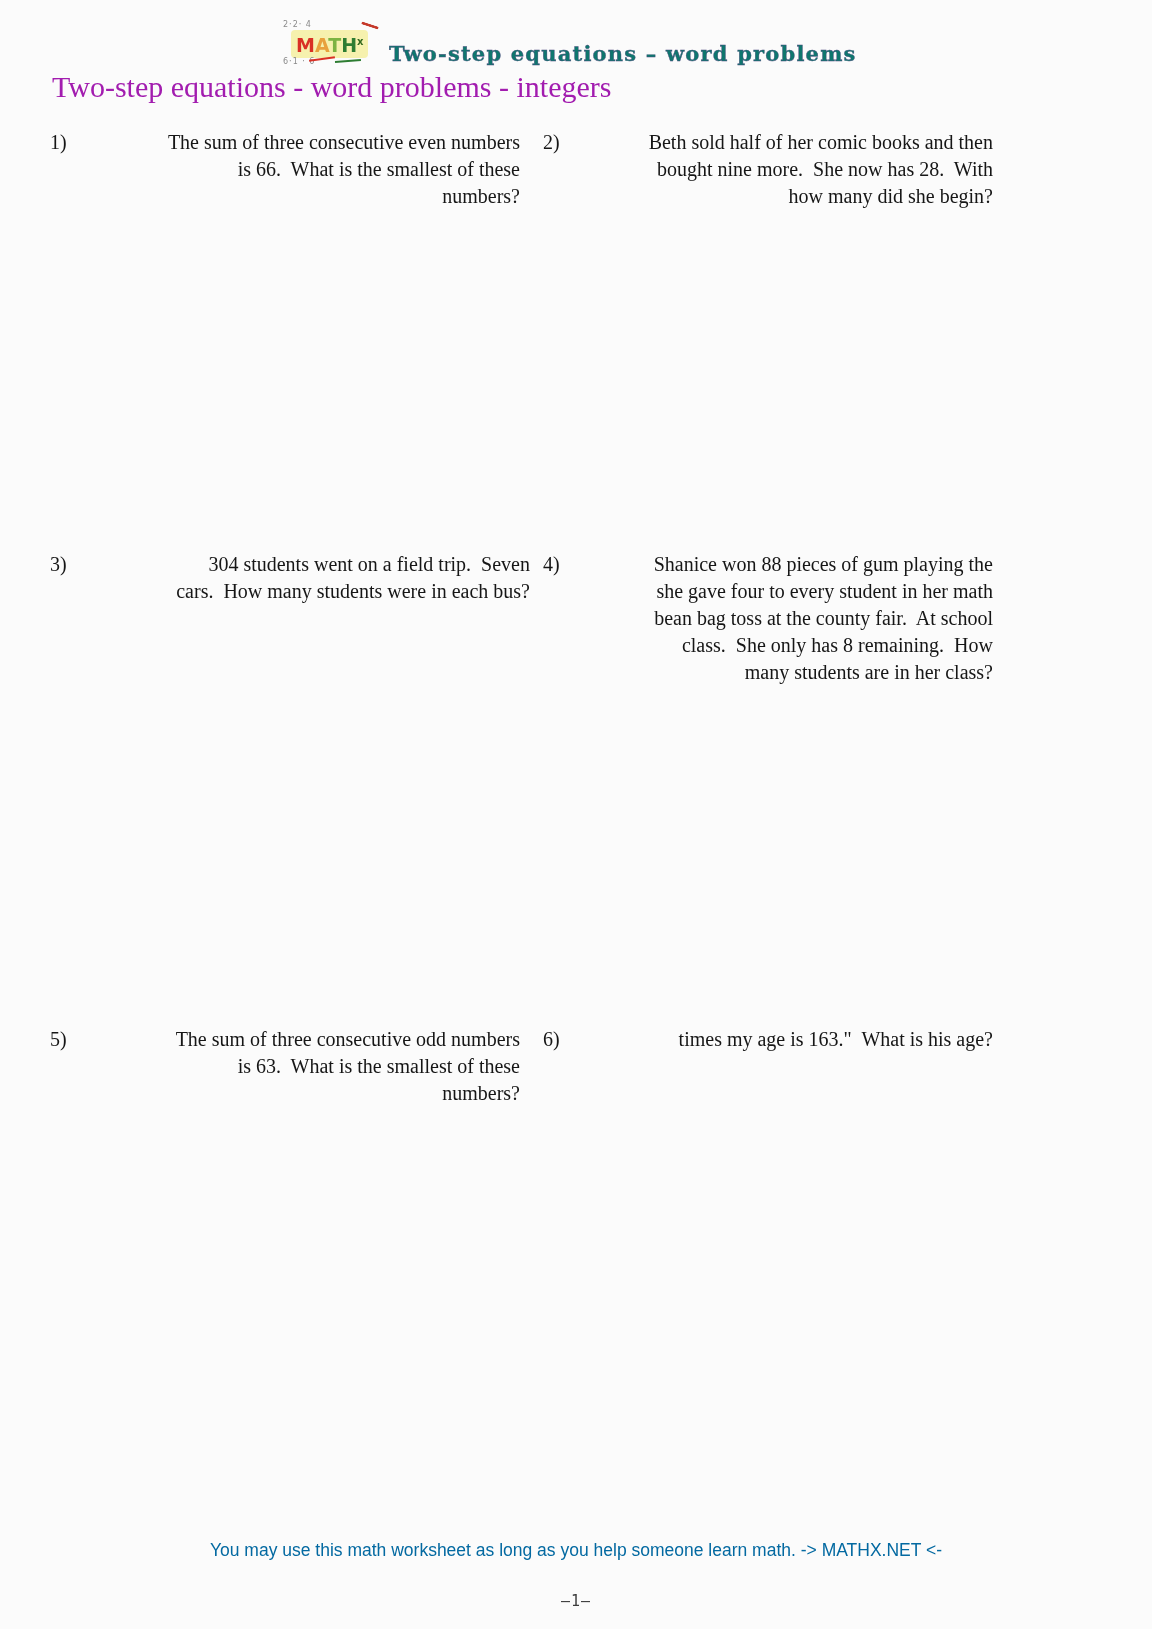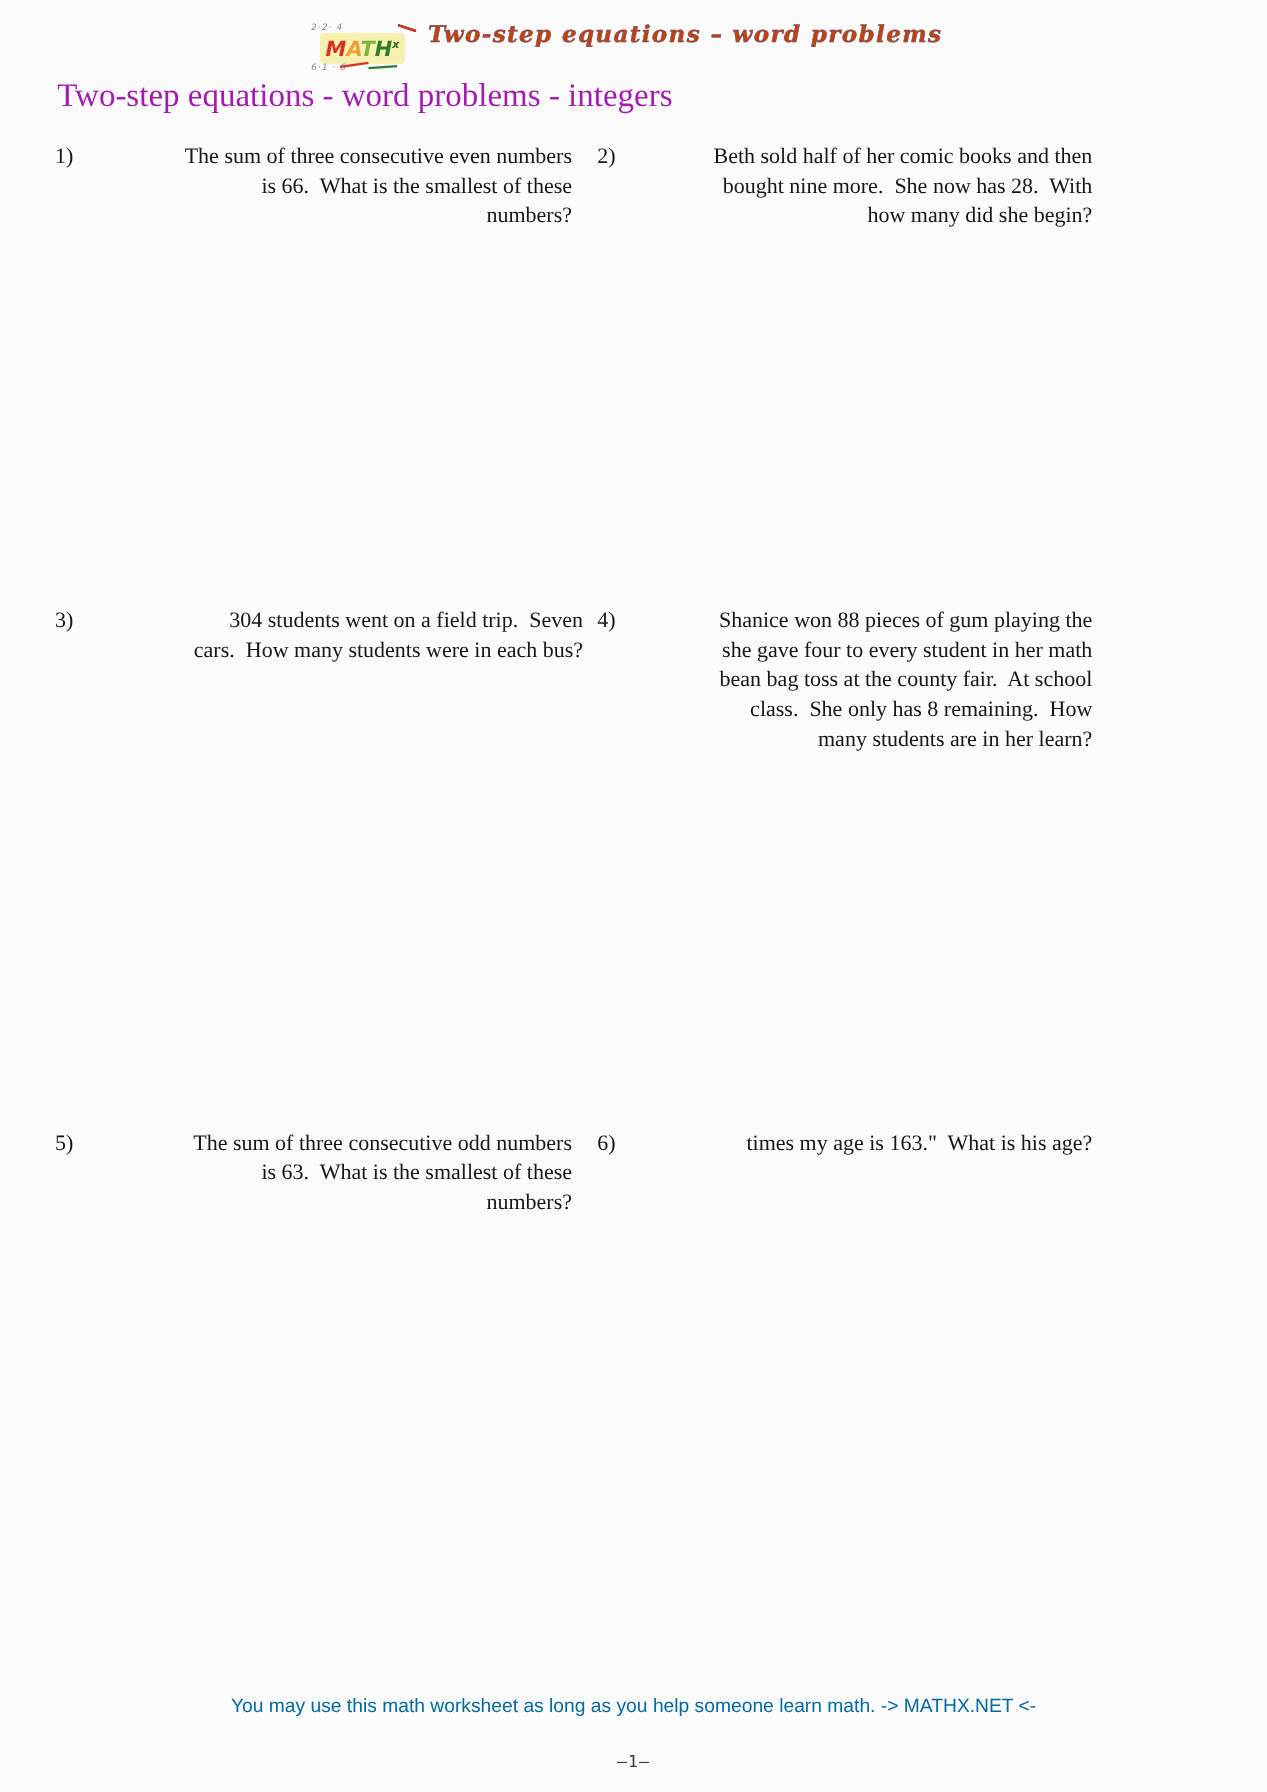--- a/index.html
+++ b/index.html
@@ -17,24 +17,23 @@
     color: #161616;
     overflow: hidden;
   }
 
   
   .header {
     position: absolute;
     left: 283px;
     top: 18px;
     display: flex;
-    align-items: flex-start;
+    align-items: flex-end;
     gap: 14px;
     white-space: nowrap;
-    font-style: italic;
   }
   .logo {
     position: relative;
     width: 92px;
     height: 48px;
   }
   .logo-box {
     position: absolute;
     left: 8px;
     top: 12px;
@@ -80,21 +79,21 @@
     border-bottom: 3px solid #c5392b;
     transform: rotate(18deg);
     border-radius: 2px;
   }
   .header-title {
     margin: 0;
     font-family: "DejaVu Serif", "Liberation Serif", serif;
     font-weight: 800;
     font-size: 21px;
     letter-spacing: 1.2px;
-    color: #c2410c;
+    color: #0f766e;
     -webkit-text-stroke: 0.4px #4f4a7d;
   }
 
   
   .main-title {
     position: absolute;
     left: 52px;
     top: 70px;
     margin: 0;
     font-weight: normal;
@@ -192,21 +191,21 @@
       </div>
   </div>
 
   <div class="problem p4">
     <span class="pnum">4)</span>
     <div class="ptext">
         <div class="pline">Shanice won 88 pieces of gum playing the</div>
         <div class="pline">she gave four to every student in her math</div>
         <div class="pline">bean bag toss at the county fair.  At school</div>
         <div class="pline">class.  She only has 8 remaining.  How</div>
-        <div class="pline">many students are in her learn?</div>
+        <div class="pline">many students are in her class?</div>
       </div>
   </div>
 
   <div class="problem p5">
     <span class="pnum">5)</span>
     <div class="ptext">
         <div class="pline">The sum of three consecutive odd numbers</div>
         <div class="pline">is 63.  What is the smallest of these</div>
         <div class="pline">numbers?</div>
       </div>

